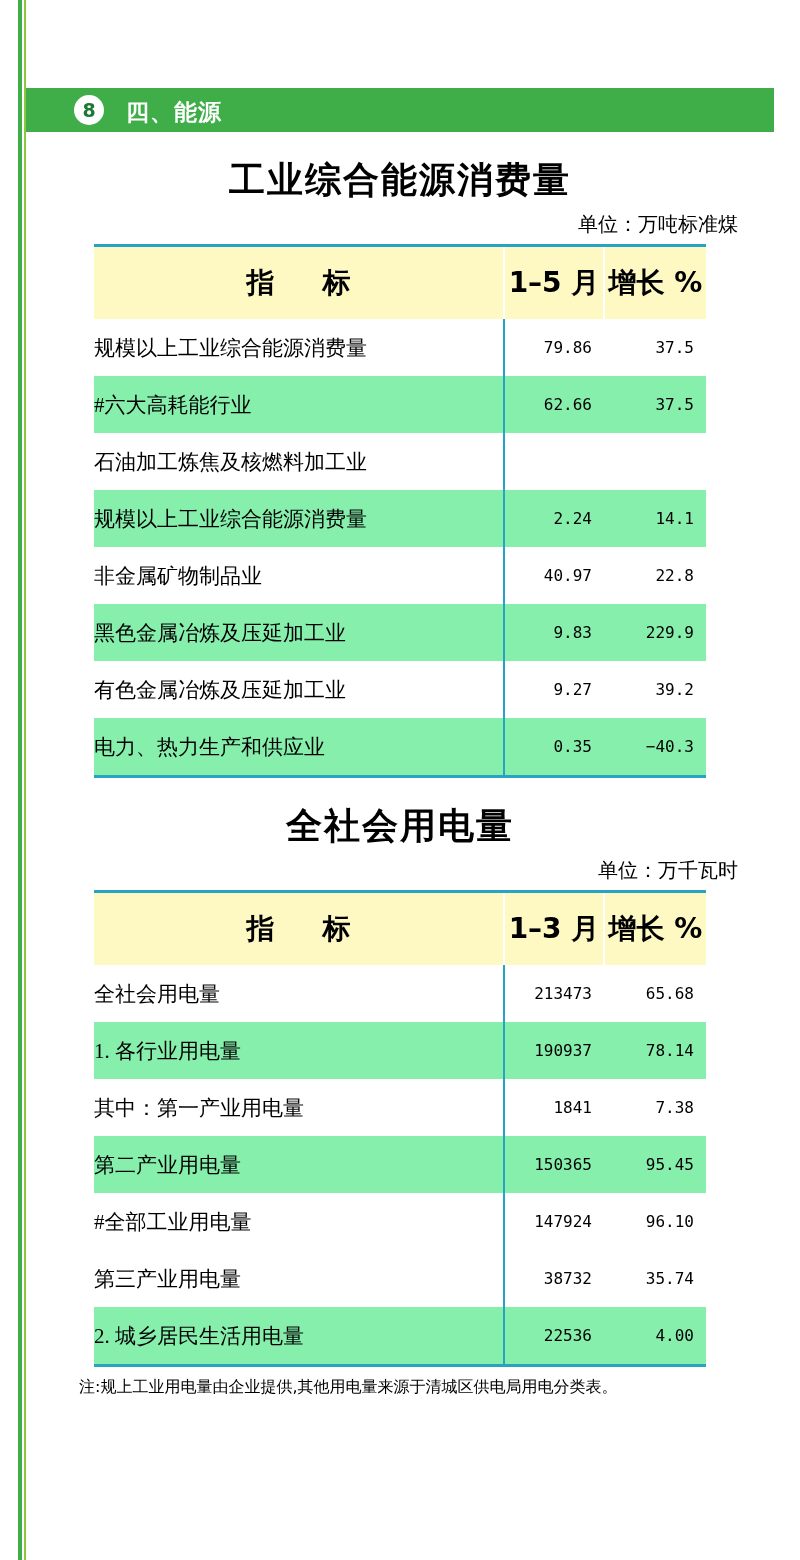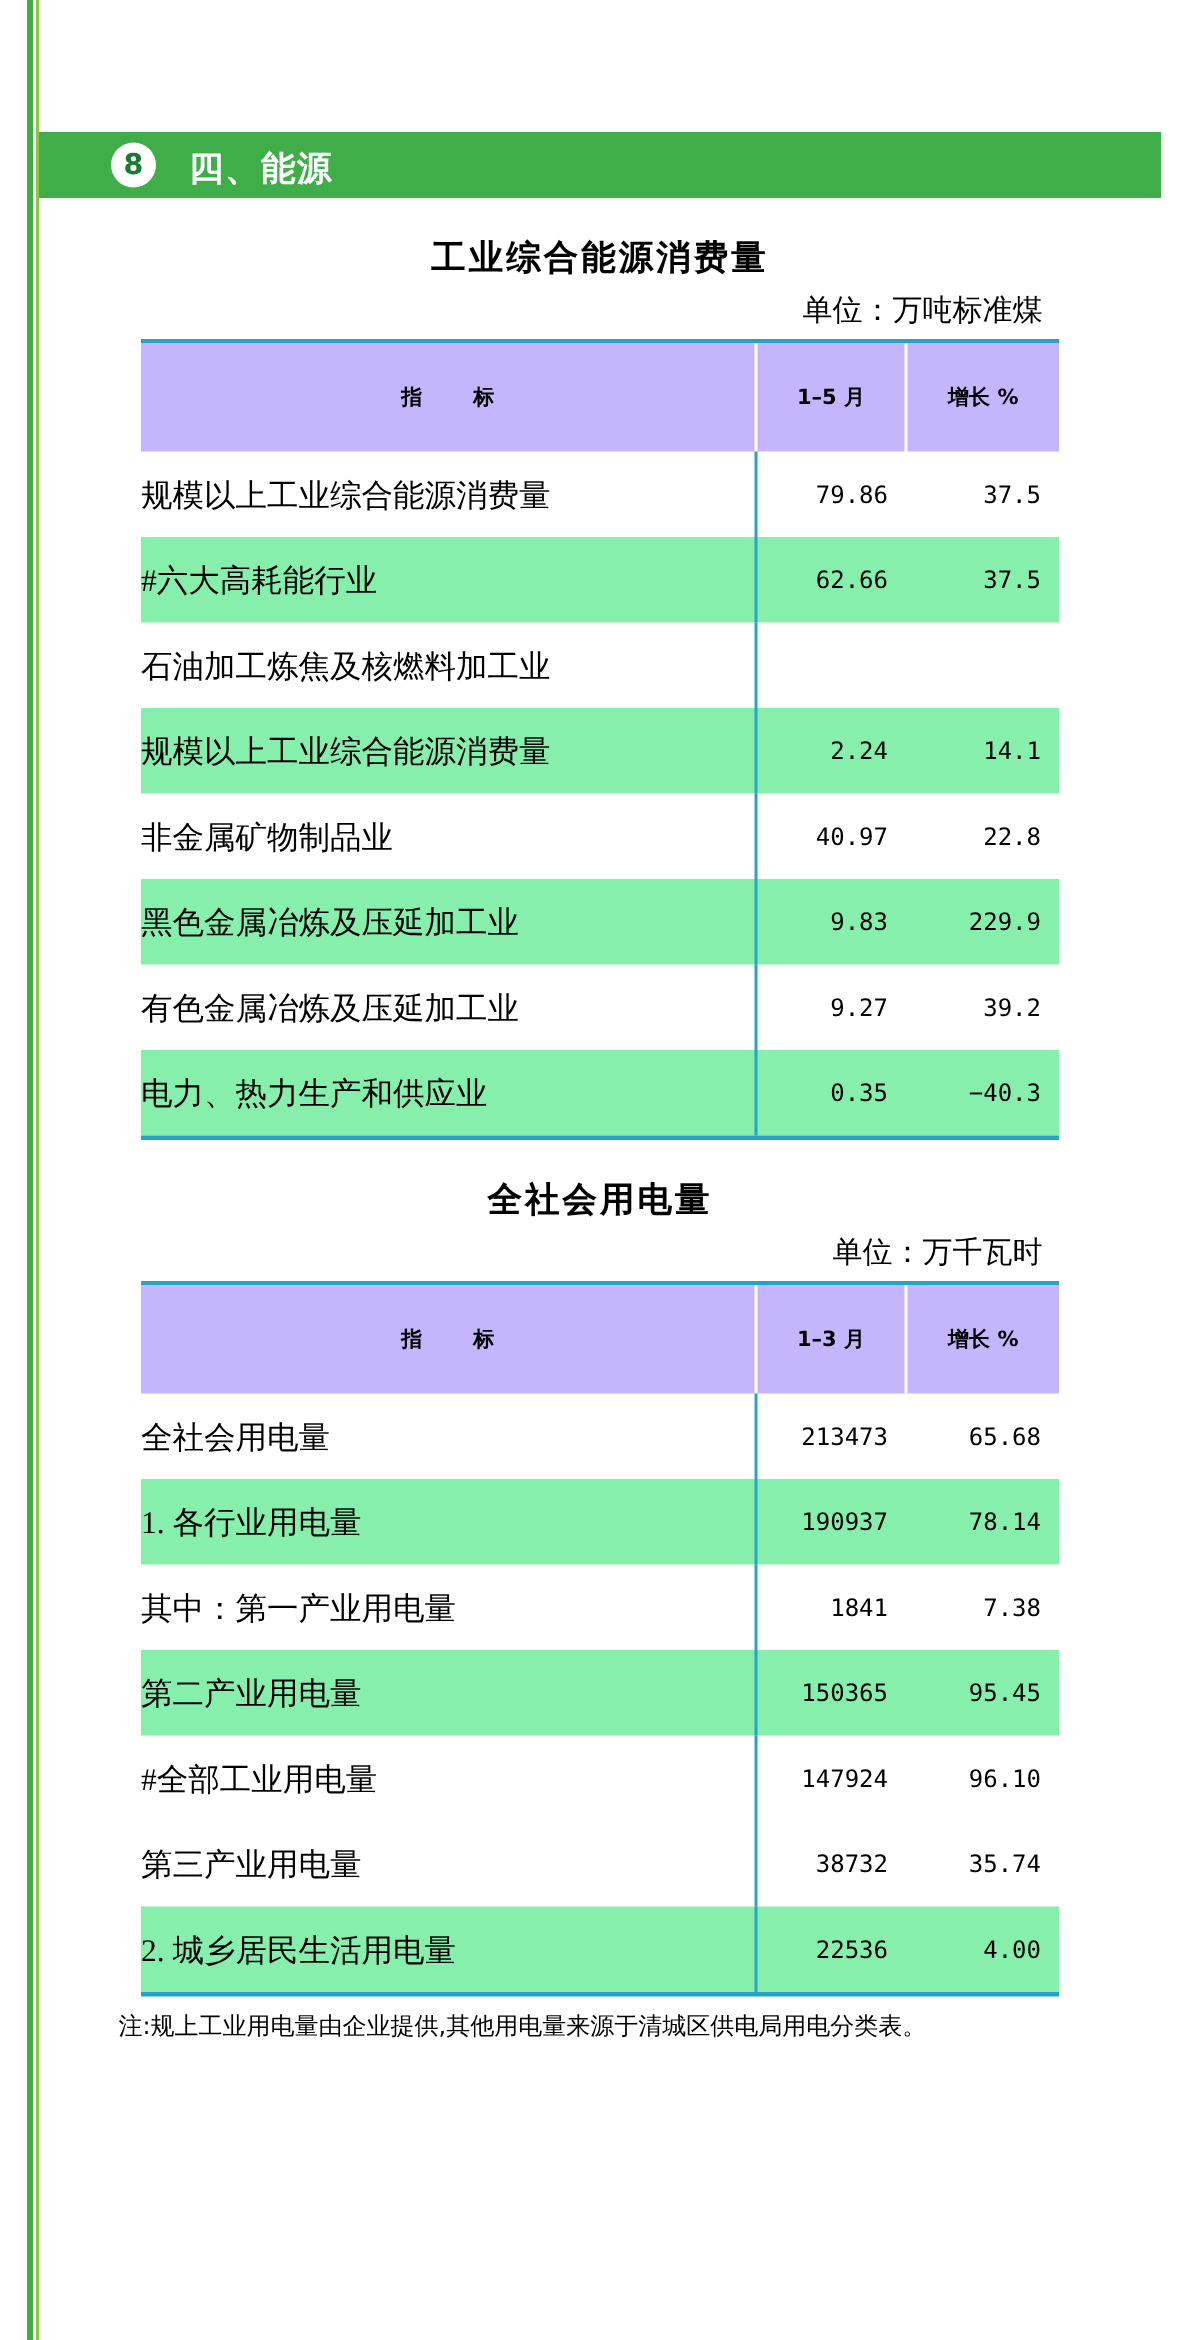--- a/index.html
+++ b/index.html
@@ -76,51 +76,51 @@
 
   .content {
     position: absolute;
     left: 0;
     top: 132px;
     width: 800px;
   }
 
   .tbl-title {
     text-align: center;
-    font-size: 23px;
+    font-size: 36px;
     font-weight: bold;
     font-family: "DejaVu Sans", sans-serif;
     letter-spacing: 2px;
     color: #000;
     margin-top: 24px;
     margin-bottom: 6px;
   }
   .tbl-unit {
     text-align: right;
     font-size: 20px;
-    margin-right: 105px;
+    margin-right: 62px;
     margin-bottom: 6px;
     color: #000;
     font-family: "DejaVu Sans", sans-serif;
   }
 
   table.data {
     border-collapse: collapse;
     margin: 0 auto;
     width: 612px;
     table-layout: fixed;
   }
   table.data col.c0 { width: 410px; }
   table.data col.c1 { width: 100px; }
   table.data col.c2 { width: 102px; }
 
   table.data thead th {
-    background: #c4b5fd;
+    background: #fef9c3;
     height: 72px;
-    font-size: 14px;
+    font-size: 28px;
     font-weight: bold;
     font-family: "DejaVu Sans", sans-serif;
     color: #000;
     border: none;
     padding: 0;
     vertical-align: middle;
   }
   table.data thead th.hdr-ind {
     text-align: center;
     letter-spacing: 10px;

